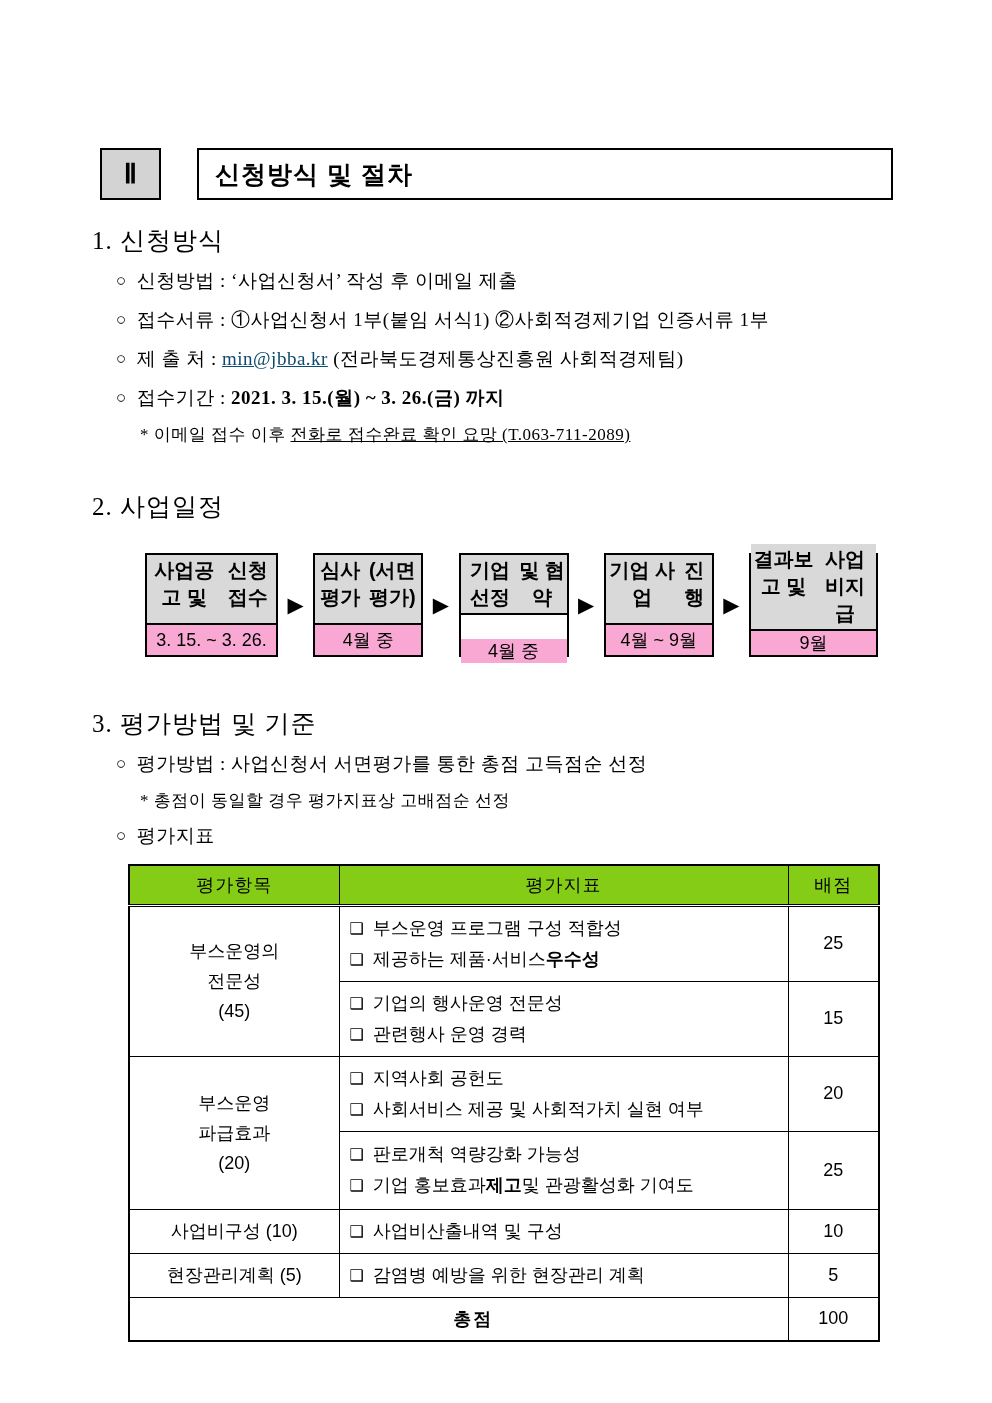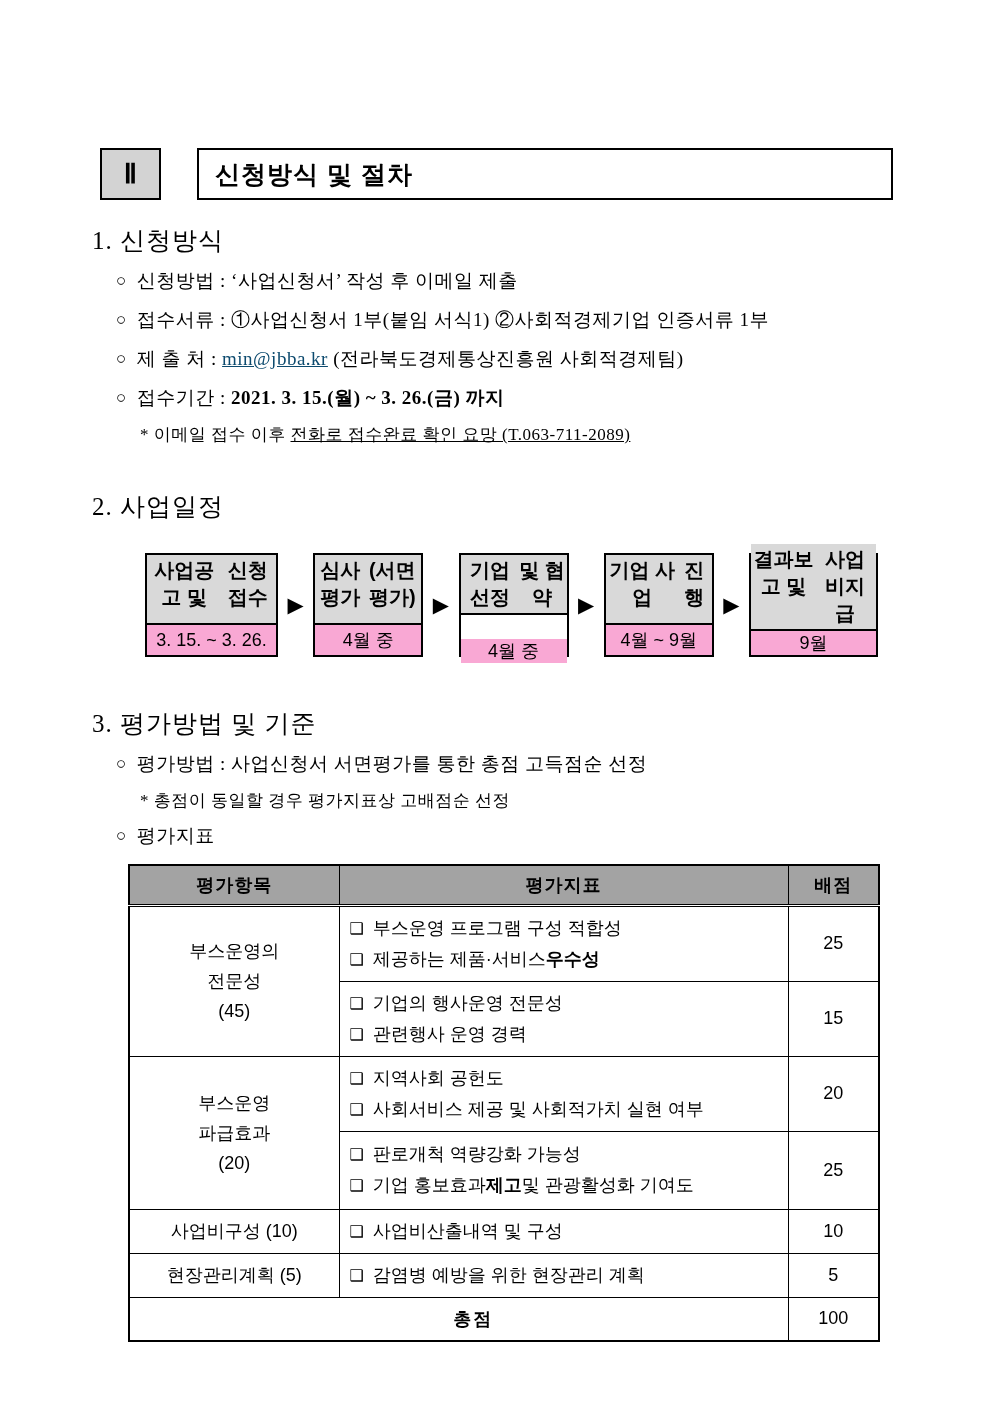--- a/index.html
+++ b/index.html
@@ -55,21 +55,21 @@
   .sec-eval { margin-top:50px; }
 
   table.eval {
     border-collapse:collapse; table-layout:fixed;
     margin:14px 0 0 36px; width:750px;
     font-family:"Liberation Sans", sans-serif; font-size:18px;
     border:2px solid #000;
   }
   table.eval th, table.eval td { border:1px solid #000; }
   table.eval th {
-    background:#a3a3a3; font-weight:bold; height:40px;
+    background:#84cc16; font-weight:normal; height:40px;
     border-bottom:3px double #000; letter-spacing:1px;
   }
   td.cat { text-align:center; line-height:30px; padding:4px 2px;margin-left:28px; }
   td.crit { padding:6px 10px; }
   td.crit .line { line-height:31px; display:flex; align-items:baseline; }
   .checkbox { margin-right:9px; font-size:16px; }
   td.score { text-align:center; }
   tr.r-tall > td { height:75px; }
   tr.r-tall2 > td { height:78px; }
   tr.r-short > td { height:43px; }

